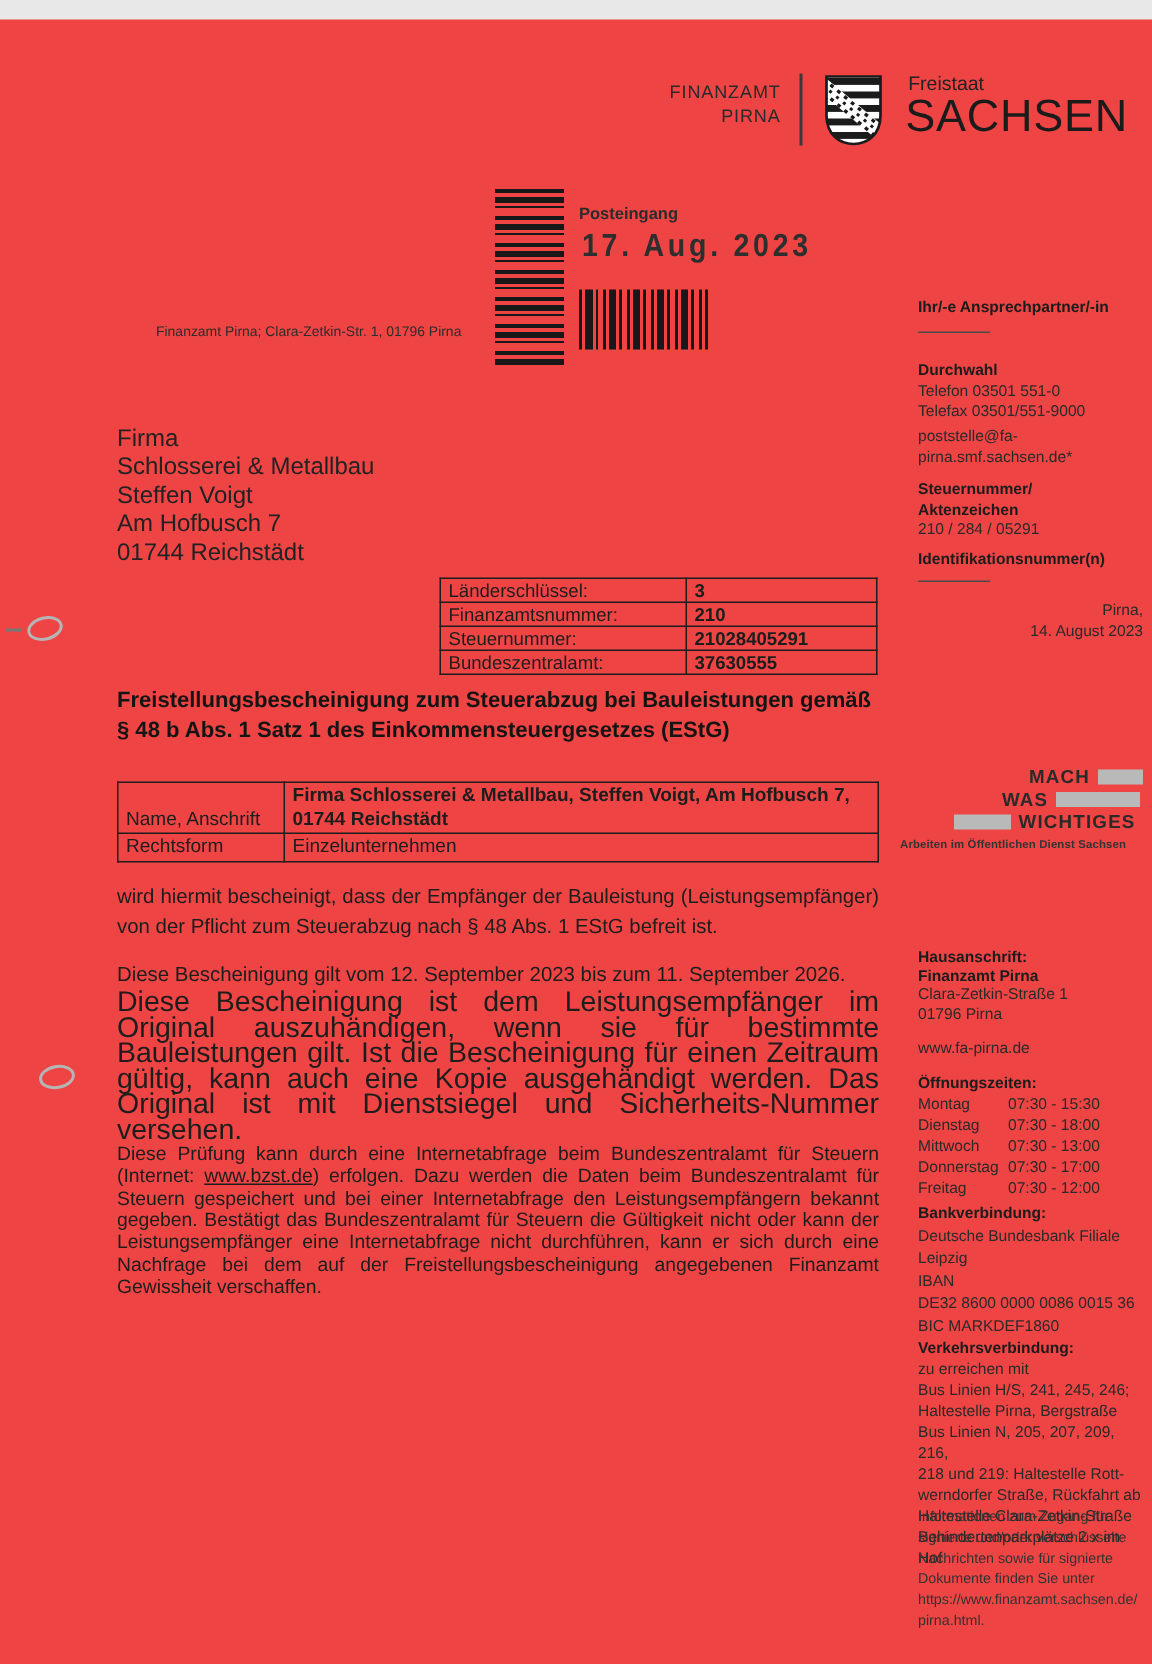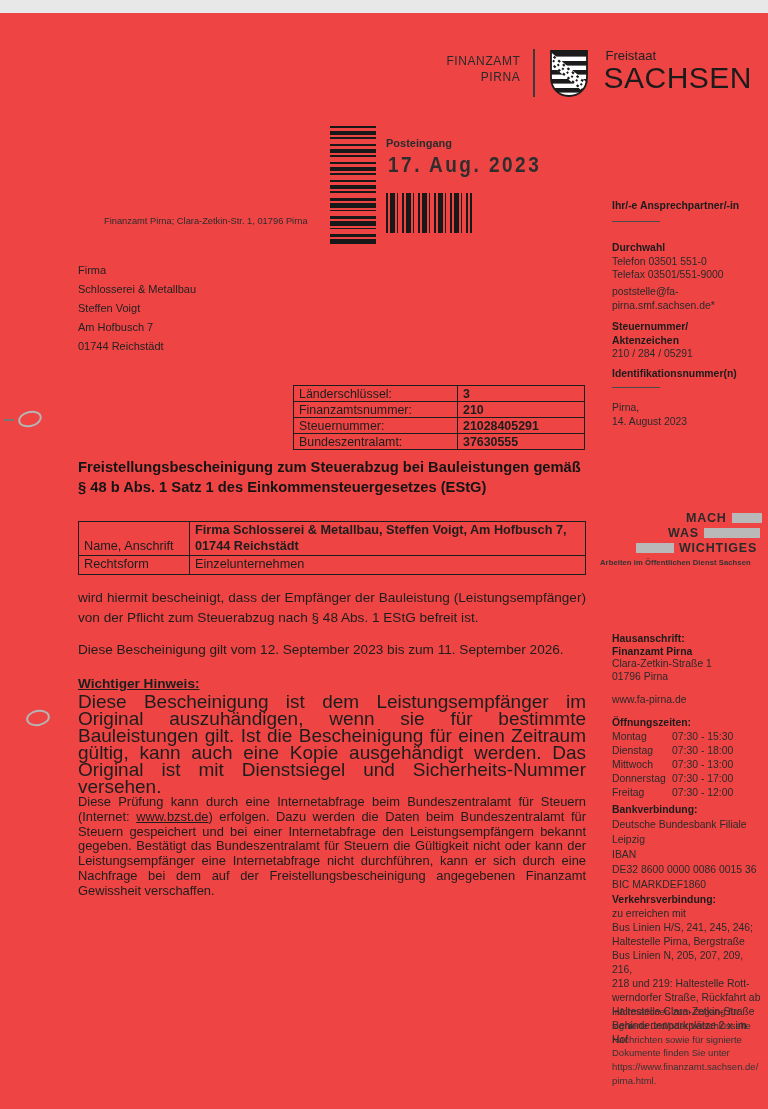--- a/index.html
+++ b/index.html
@@ -16,21 +16,21 @@
 
   
   .bc-left{position:absolute;left:330px;top:113px;width:46px;height:118px;
     background:repeating-linear-gradient(to bottom,#181818 0 2.5px,transparent 2.5px 5.5px,#181818 5.5px 9.5px,transparent 9.5px 11.5px,#181818 11.5px 13px,transparent 13px 18px);}
   .stamp-label{position:absolute;left:386px;top:124px;font-size:11px;font-weight:bold;color:#2b2b2b;}
   .stamp-date{position:absolute;left:388px;top:140px;font-size:19px;font-weight:bold;letter-spacing:2.5px;color:#2e2e2e;transform:scaleY(1.12);transform-origin:left top;}
   .bc-bottom{position:absolute;left:386px;top:180px;width:86px;height:40px;
     background:repeating-linear-gradient(to right,#181818 0 2px,transparent 2px 4px,#181818 4px 9px,transparent 9px 11px,#181818 11px 12.5px,transparent 12.5px 16px);}
 
   .sender-line{position:absolute;left:78px;top:203px;font-size:9.3px;color:#2c2c2c;padding-left:26px;}
-  .recipient{position:absolute;left:78px;top:248px;font-size:11px;line-height:19px;color:#222;}
+  .recipient{position:absolute;left:78px;top:270px;font-size:16px;line-height:19px;color:#222;}
 
   
   .hole{position:absolute;border:2px solid #b5b5b5;border-radius:50%;width:20px;height:12px;}
   .hole1{left:18px;top:398px;transform:rotate(-14deg);}
   .hole2{left:26px;top:697px;transform:rotate(-10deg);}
   .dash1{position:absolute;left:4px;top:406px;width:10px;height:2px;background:#777;}
   .bottom-bar{position:absolute;left:113px;right:0;bottom:0;height:5px;background:#151515;}
 
   
   .sb{position:absolute;left:612px;width:150px;font-size:10.4px;line-height:13.5px;color:#2a2a2a;}
@@ -141,21 +141,21 @@
 
   <div class="sb" style="top:307px;">
     <b class="prelines">Steuernummer/
 Aktenzeichen</b><br>
     <span>210 / 284 / 05291</span>
   </div>
 
   <div class="sb" style="top:354px;"><b>Identifikationsnummer(n)</b></div>
   <div class="rule" style="top:374px;"></div>
 
-  <div class="sb" style="top:388px;">
+  <div class="sb" style="top:388px;text-align:right;">
     <span>Pirna,</span><br>
     <span>14. August 2023</span>
   </div>
 
   <div class="campaign">
     <div class="c-row" style="margin-left:50px;">
       <span>MACH</span>
       <span class="c-block" style="width:54px;"></span>
     </div>
     <div class="c-row" style="margin-left:32px;">
@@ -258,20 +258,19 @@
       <tr class="r2">
         <td class="lab">Rechtsform</td>
         <td>Einzelunternehmen</td>
       </tr>
     </tbody>
       </table>
 
     <div class="p1">wird hiermit bescheinigt, dass der Empfänger der Bauleistung (Leistungsempfänger) von der Pflicht zum Steuerabzug nach § 48 Abs. 1 EStG befreit ist.</div>
     <div class="p2">Diese Bescheinigung gilt vom 12. September 2023 bis zum 11. September 2026.</div>
 
-    <div class="hinweis-h">Wichtiger Hinweis:</div>
     <div class="hinweis-t">Diese Bescheinigung ist dem Leistungsempfänger im Original auszuhändigen, wenn sie für bestimmte Bauleistungen gilt. Ist die Bescheinigung für einen Zeitraum gültig, kann auch eine Kopie ausgehändigt werden. Das Original ist mit Dienstsiegel und Sicherheits-Nummer versehen.</div>
     <div class="pruefung"><span>Diese Prüfung kann durch eine Internetabfrage beim Bundeszentralamt für Steuern (Internet: </span><span class="doc-link">www.bzst.de</span><span>) erfolgen. Dazu werden die Daten beim Bundeszentralamt für Steuern gespeichert und bei einer Internetabfrage den Leistungsempfängern bekannt gegeben. Bestätigt das Bundeszentralamt für Steuern die Gültigkeit nicht oder kann der Leistungsempfänger eine Internetabfrage nicht durchführen, kann er sich durch eine Nachfrage bei dem auf der Freistellungsbescheinigung angegebenen Finanzamt Gewissheit verschaffen.</span></div>
   </div>
 
   <div class="footer-page">Seite 1 von 2</div>
 
 </div>
 
 </body></html>

